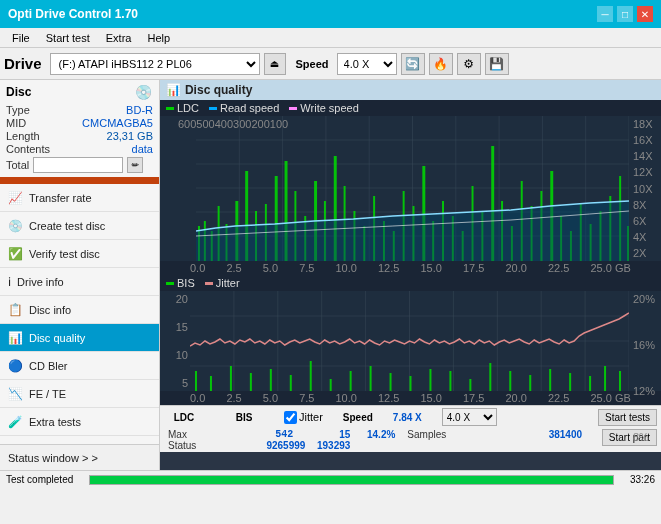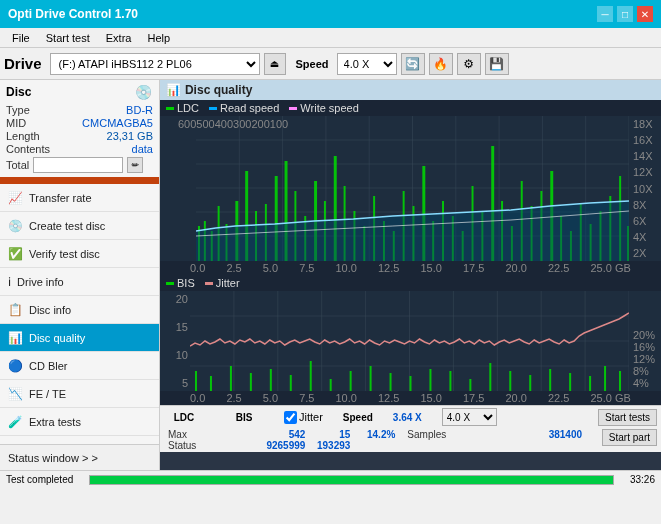--- a/index.html
+++ b/index.html
@@ -538,21 +538,21 @@
             <rect x="380" y="82" width="2" height="18"></rect>
             <rect x="400" y="85" width="2" height="15"></rect>
             <rect x="415" y="75" width="2" height="25"></rect>
             <rect x="430" y="80" width="2" height="20"></rect>
           </g>
 
           <path d="M0,55 L5,52 L10,54 L15,50 L20,53 L25,51 L30,48 L35,52 L40,50 L45,53 L50,49 L55,51 L60,48 L65,52 L70,50 L75,53 L80,49 L85,52 L90,50 L95,54 L100,51 L105,49 L110,52 L115,50 L120,48 L125,51 L130,53 L135,49 L140,52 L145,50 L150,53 L155,51 L160,48 L165,52 L170,50 L175,53 L180,49 L185,52 L190,54 L195,50 L200,52 L205,49 L210,51 L215,53 L220,50 L225,52 L230,48 L235,51 L240,53 L245,49 L250,52 L255,50 L260,53 L265,51 L270,48 L275,52 L280,50 L285,53 L290,49 L295,52 L300,50 L305,54 L310,51 L315,49 L320,52 L325,50 L330,48 L335,51 L340,53 L345,49 L350,52 L355,50 L360,48 L365,51 L370,53 L375,49 L380,52 L385,50 L390,45 L395,42 L400,40 L405,38 L410,36 L415,34 L420,32 L425,30 L430,28 L435,25 L440,22" stroke="#dd8888" stroke-width="1.5" fill="none"></path>
         </svg>
       </div>
 
-      <div style="width:32px; display:flex; flex-direction:column; justify-content:flex-end; padding:2px 4px; color:#888; font-size:9px; text-align:left; flex-shrink:0;">
+      <div style="width:32px; display:flex; flex-direction:column; justify-content:flex-start; padding:2px 4px; color:#888; font-size:9px; text-align:left; flex-shrink:0;gap:34px;">
         <span>20%</span>
         <span>16%</span>
         <span>12%</span>
         <span>8%</span>
         <span>4%</span>
       </div>
     </div>
 
     <div class="x-axis" style="padding:1px 30px; font-size:9px; background:#1a2535; color:#888;">
       <span>0.0</span>
@@ -571,33 +571,33 @@
     <div style="background:#f0f0f0; border-top:1px solid #ccc; padding:2px 4px; display:flex; align-items:center; gap:6px; flex-wrap:wrap;">
 
       <div style="display:flex; gap:20px; align-items:center; flex:1;">
         <span style="width:40px; text-align:center; font-weight:700; font-size:10px;">LDC</span>
         <span style="width:40px; text-align:center; font-weight:700; font-size:10px;">BIS</span>
         <label style="display:flex; align-items:center; gap:2px; font-size:10px;">
           <input type="checkbox" checked="" style="">
           <span>Jitter</span>
         </label>
         <span style="font-size:10px; font-weight:700;">Speed</span>
-        <span style="font-size:10px; color:#0055cc; font-weight:700;">3.64 X</span>
+        <span style="font-size:10px; color:#0055cc; font-weight:700;">7.84 X</span>
         <select style="height:18px; width:55px; font-size:10px; border:1px solid #aaa;">
           <option>4.0 X</option>
         </select>
       </div>
       <button class="btn-start">Start tests</button>
     </div>
     <div style="background:#f0f0f0; padding:1px 4px; display:flex; gap:4px;">
       <table class="stats-table">
         <tbody>
         <tr>
           <td class="stats-label">Max</td>
-          <td class="stats-val" style="width:50px; text-align:right;">542</td>
+          <td class="stats-val" style="width:50px; text-align:center;font-family:Liberation Mono, monospace;">542</td>
           <td class="stats-val" style="width:45px; text-align:right;">15</td>
           <td class="stats-val" style="width:45px; text-align:right;">14.2%</td>
           <td class="stats-label" style="padding-left:8px;">Samples</td>
           <td class="stats-val" style="width:65px; text-align:center;">381400</td>
         </tr>
         <tr>
           <td class="stats-label">Status</td>
           <td class="stats-val" style="width:50px; text-align:right;">9265999</td>
           <td class="stats-val" style="width:45px; text-align:right;">193293</td>
           <td></td>

